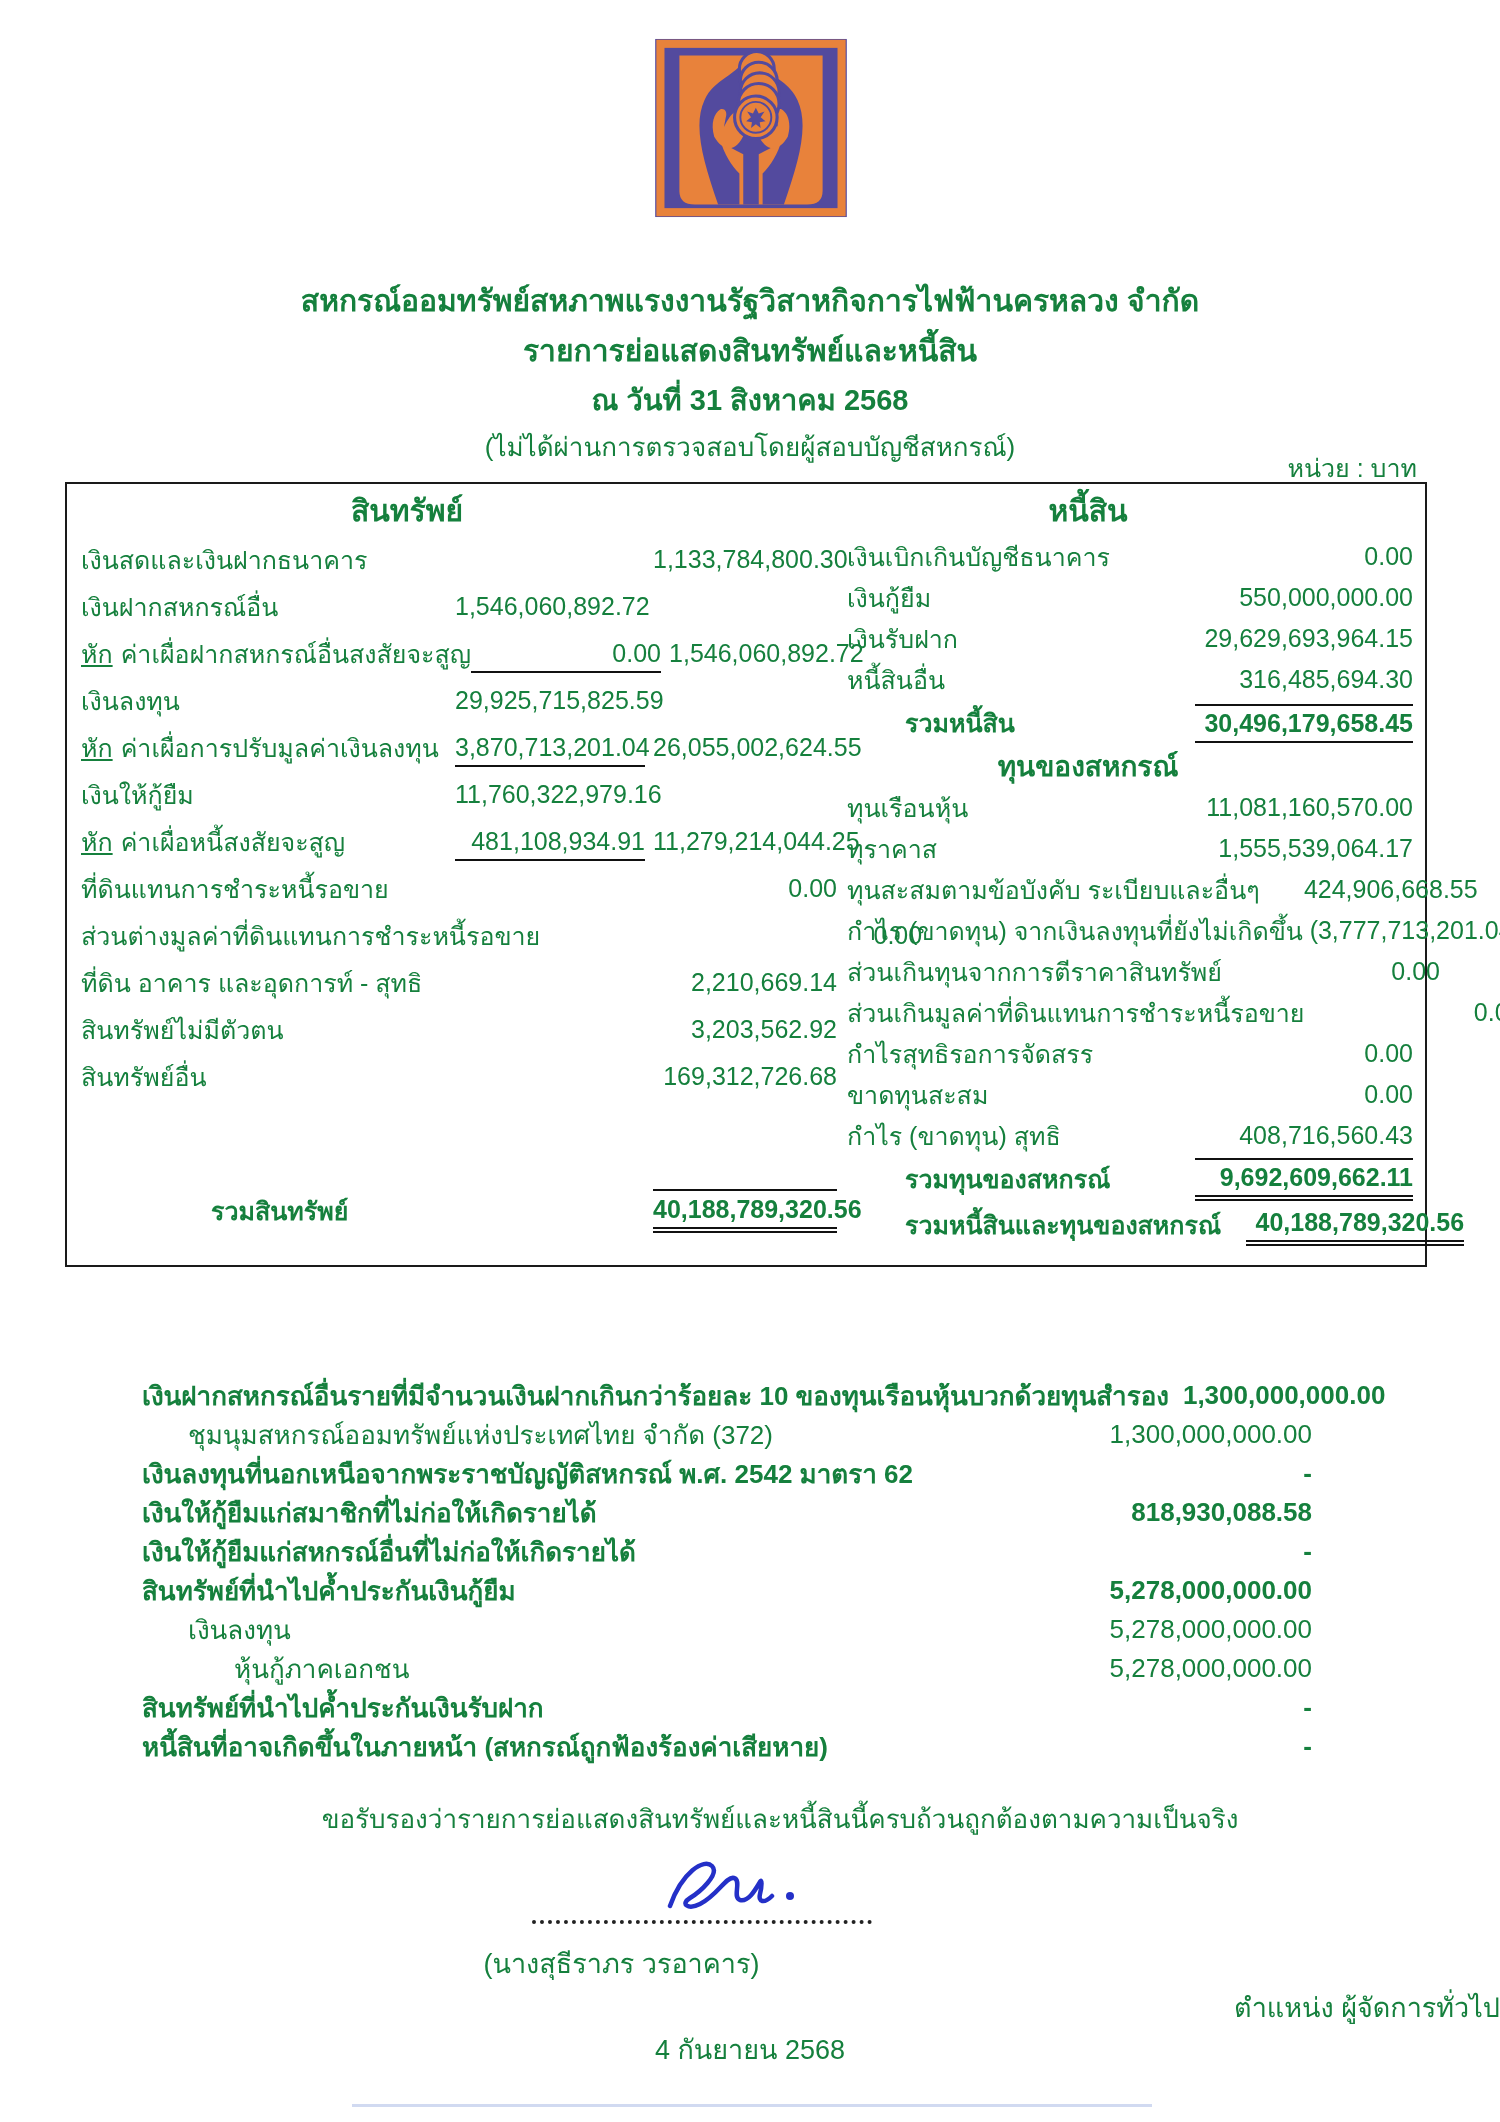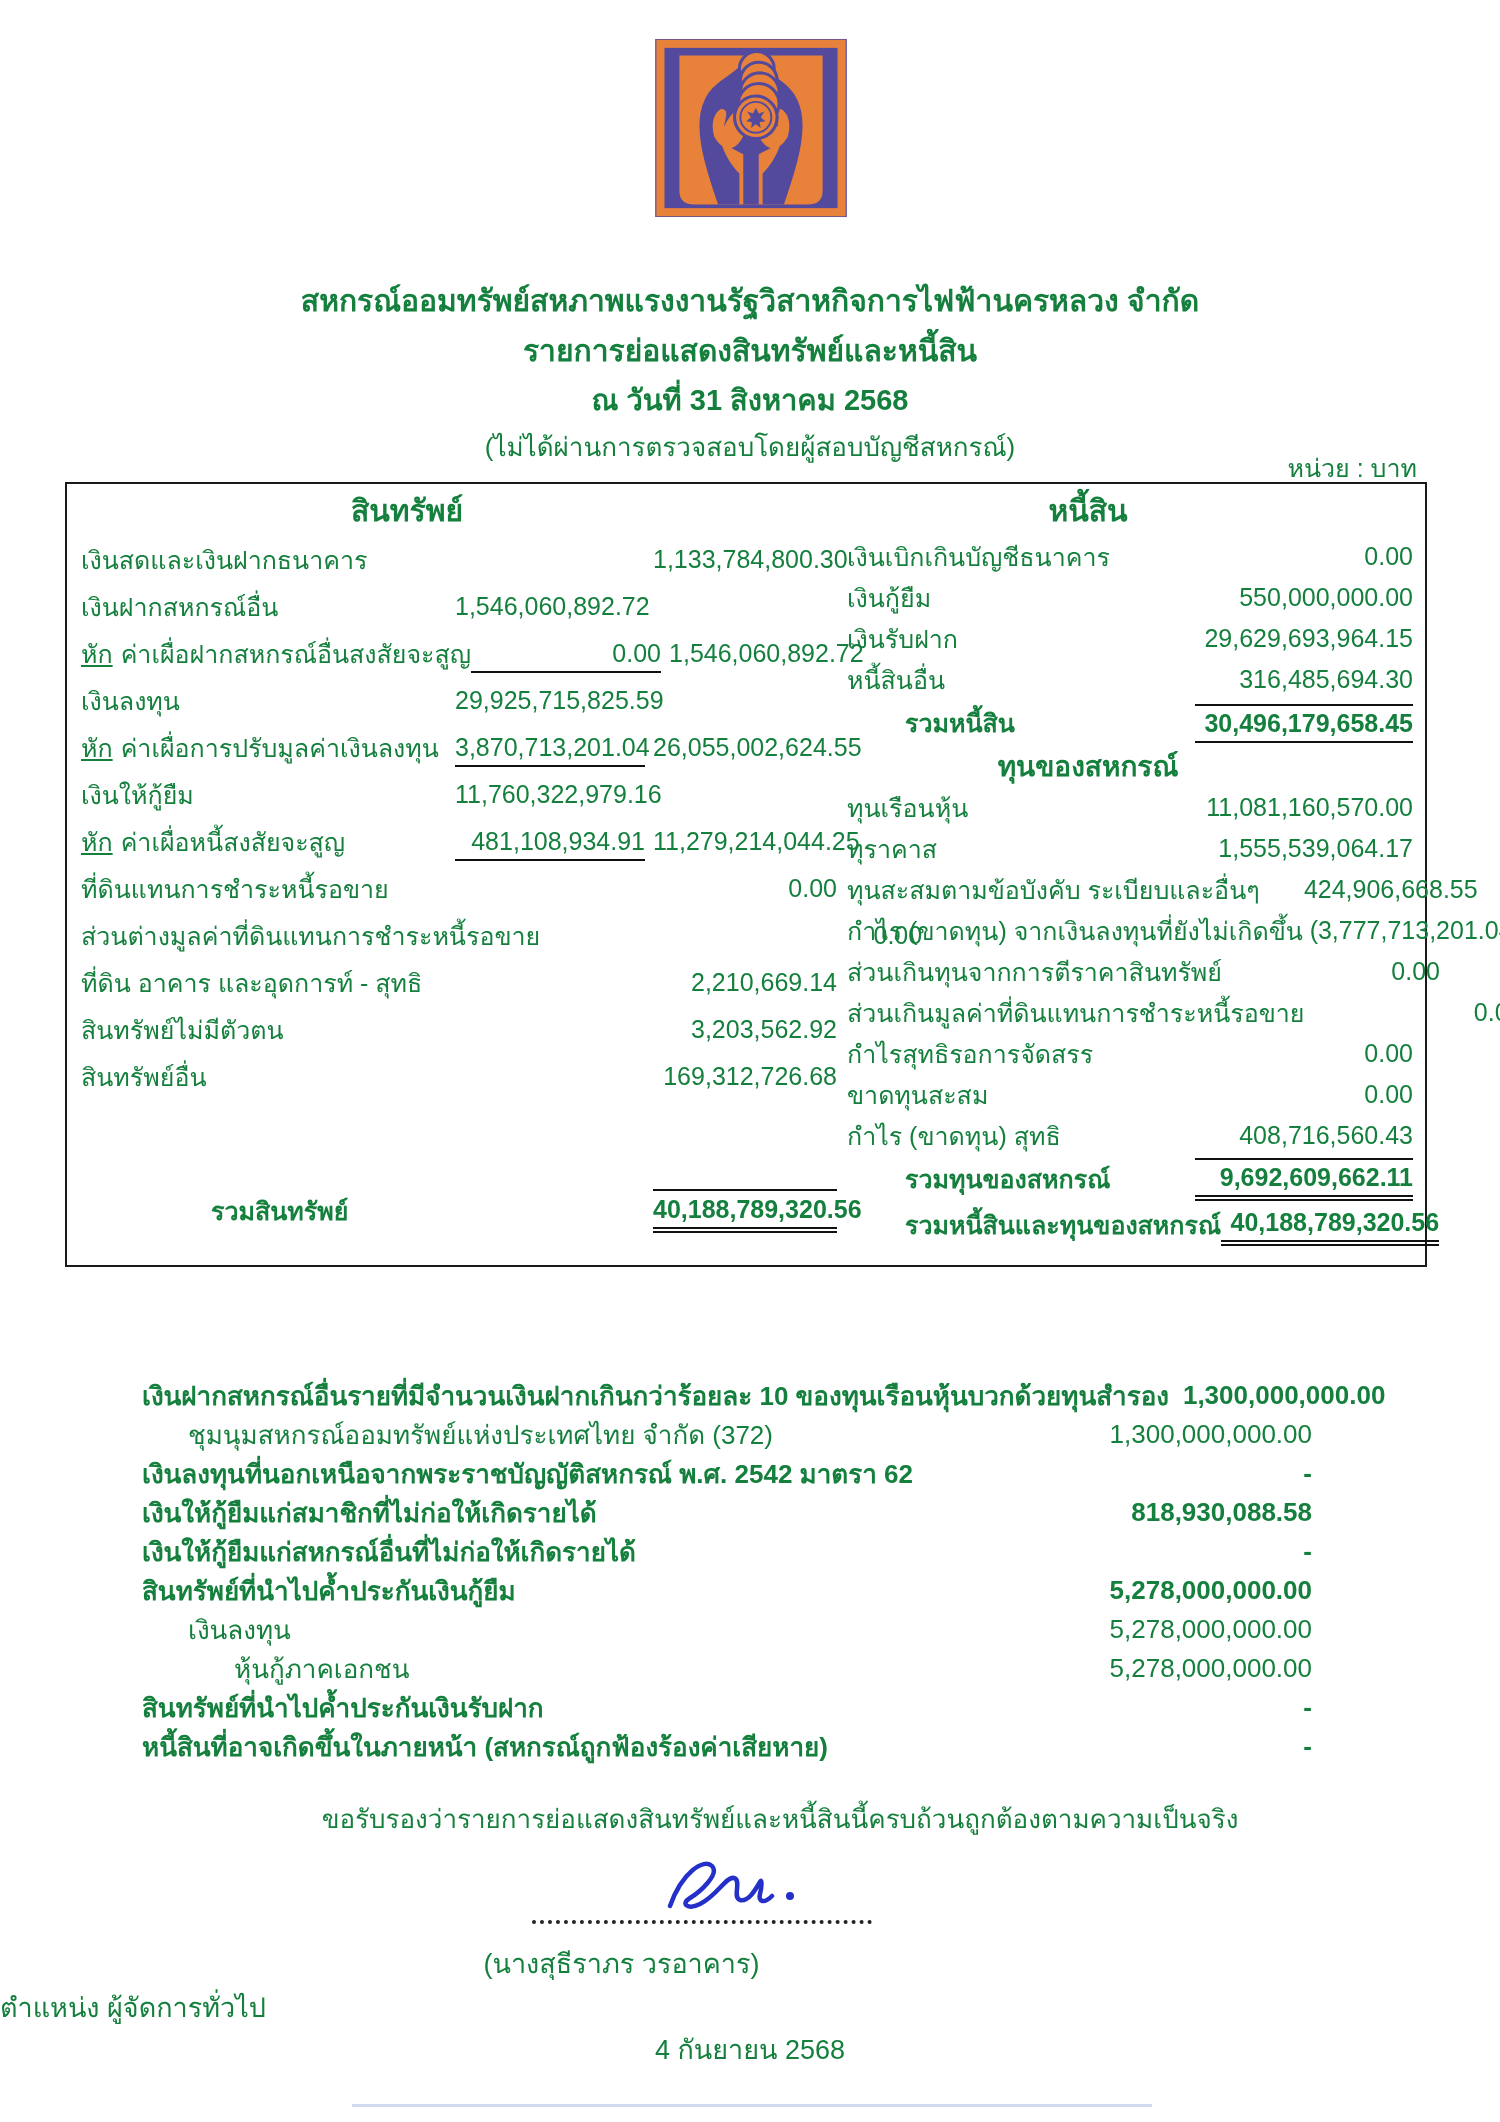--- a/index.html
+++ b/index.html
@@ -40,39 +40,39 @@
   .a-total .a-label{font-weight:bold;padding-left:130px;}
   .a-total .a-c2{
     font-weight:bold;border-top:2px solid #111;border-bottom:6px double #111;
     padding:4px 0 3px 0;
   }
   
   .l-row{display:flex;align-items:center;height:41px;padding-left:10px;flex:0 0 auto;}
   .l-label{flex:1;white-space:nowrap;}
   .l-amt{width:218px;text-align:right;white-space:nowrap;flex:0 0 auto;box-sizing:border-box;margin-right:16px;}
   .l-row.section{display:block;text-align:center;font-weight:bold;font-size:28px;line-height:41px;padding:0 90px 0 0;}
-  .l-row.total1,.l-row.total2,.l-row.total3{height:46px;font-weight:bold;}
+  .l-row.total1,.l-row.total2,.l-row.total3{height:46px;font-weight:bold;gap:25px;}
   .l-row.total1 .l-label,.l-row.total2 .l-label,.l-row.total3 .l-label{padding-left:58px;}
   .l-row.total1 .l-amt{border-top:2px solid #111;border-bottom:2px solid #111;padding:3px 0;}
   .l-row.total2 .l-amt{border-top:2px solid #111;border-bottom:6px double #111;padding:3px 0;}
   .l-row.total3 .l-amt{border-bottom:6px double #111;padding:3px 0;}
   
   .disclosures{position:absolute;top:1376px;left:142px;width:1170px;font-size:26px;}
   .d-row{display:flex;align-items:center;height:39px;}
   .d-label{flex:1;white-space:nowrap;}
   .d-amt{text-align:right;white-space:nowrap;}
   .d-row.b{font-weight:bold;gap:14px;}
   .d-row.i1 .d-label{padding-left:46px;}
   .d-row.i2 .d-label{padding-left:92px;}
   
   .certify{position:absolute;top:1798px;left:0;width:1560px;text-align:center;font-size:26px;}
   .sig-svg{position:absolute;left:648px;top:1854px;width:170px;height:66px;}
   .sig-dots{position:absolute;left:532px;top:1902px;width:340px;height:18px;border-bottom:4px dotted #222;}
   .sig-name{position:absolute;top:1942px;left:0;width:1243px;text-align:center;font-size:27px;}
-  .sig-pos{position:absolute;top:1986px;left:0;width:1500px;text-align:left;font-size:27px;}
+  .sig-pos{position:absolute;top:1986px;left:0;width:1500px;text-align:right;font-size:27px;}
   .sig-date{position:absolute;top:2028px;left:0;width:1500px;text-align:center;font-size:27px;}
   .scan-line{position:absolute;top:2104px;left:352px;width:800px;height:3px;background:#b9c6ea;opacity:.65;}
 </style>
 </head>
 <body>
 
 <div class="page">
 
   <svg class="logo" viewBox="0 0 100 93">
     <rect x="0.5" y="0.5" width="99" height="92" fill="#534a9e"></rect>

